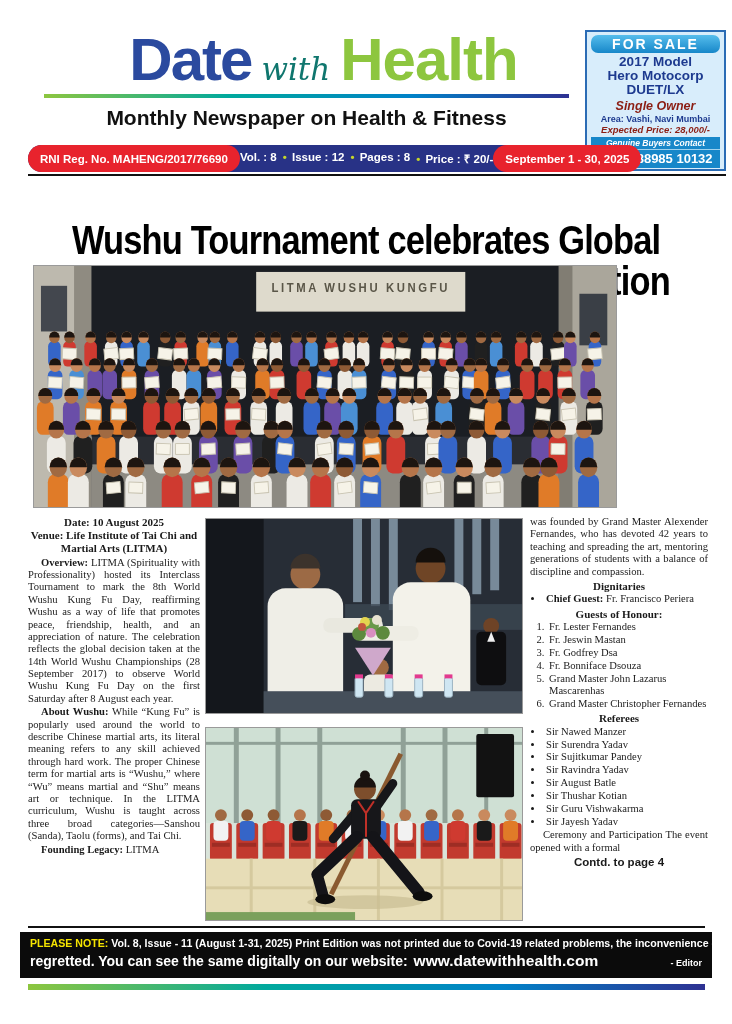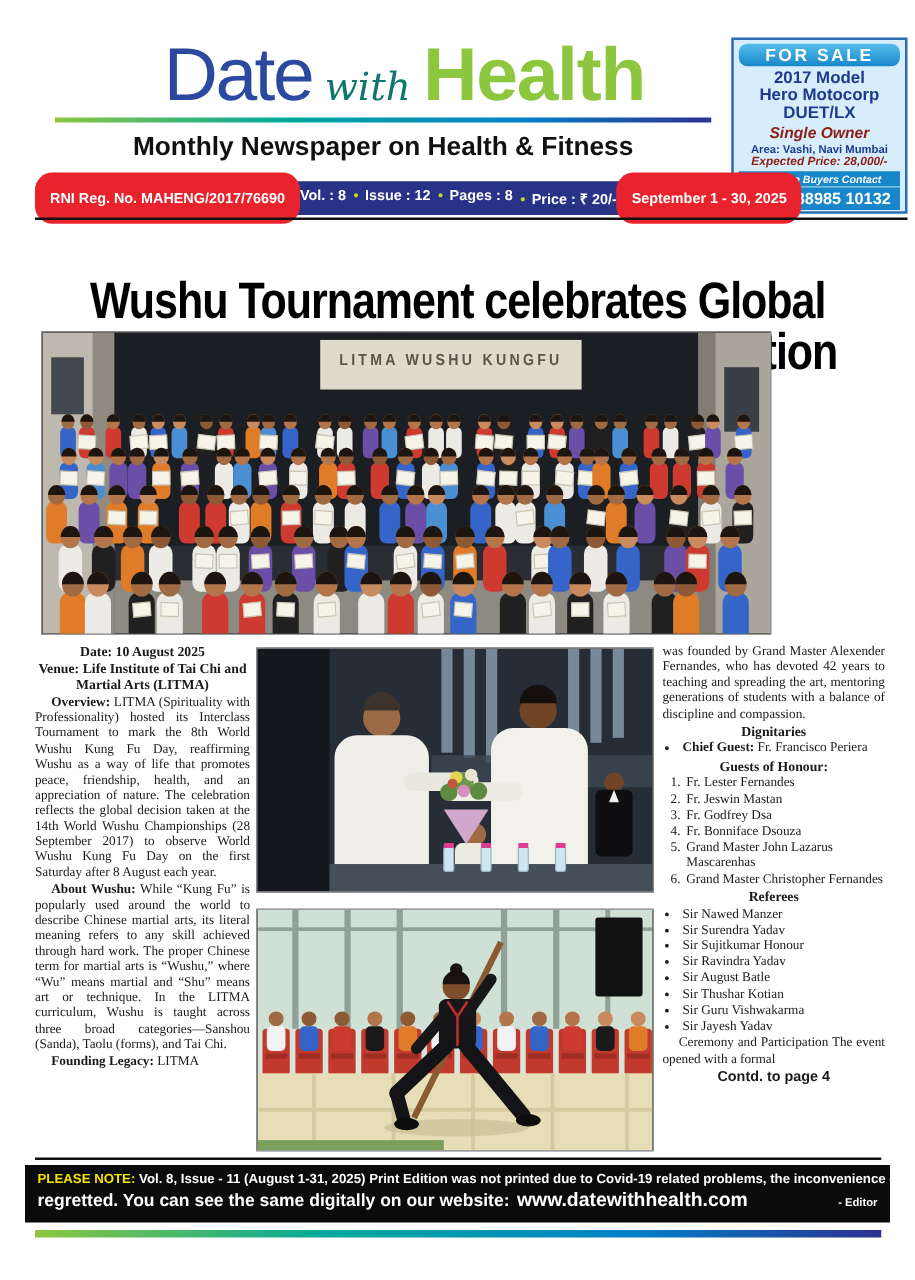--- a/index.html
+++ b/index.html
@@ -5,21 +5,21 @@
   * { margin:0; padding:0; box-sizing:border-box; }
   html,body { background:#ffffff; }
   .page {
     position:relative; width:732px; height:1024px; background:#fff;
     font-family:"Liberation Serif", serif; overflow:hidden;
   }
 
   
   .masthead { position:absolute; left:28px; top:30px; width:557px; text-align:center; }
   .logo-line { white-space:nowrap; line-height:1; }
-  .logo-date { font-family:"Liberation Sans", sans-serif; font-weight:normal; font-size:60px; color:#2b4a9f; letter-spacing:-2px;margin-left:34px; }
+  .logo-date { font-family:"Liberation Sans", sans-serif; font-weight:bold; font-size:60px; color:#2b4a9f; letter-spacing:-2px;margin-left:34px; }
   .logo-with { font-family:"DejaVu Serif", serif; font-style:italic; font-size:31px; color:#0f766e; margin:0 10px; }
   .logo-health { font-family:"Liberation Sans", sans-serif; font-weight:bold; font-size:60px; color:#8dc63f; letter-spacing:-1px; }
   .masthead-rule { height:4px; margin:4px 16px 8px 16px;
     background:linear-gradient(90deg,#8dc63f 0%,#00a99d 35%,#0082c8 70%,#2e3192 100%); }
   .tagline { font-family:"Liberation Sans", sans-serif; font-weight:bold; font-size:21px; color:#111; }
 
   
   .forsale { position:absolute; left:585px; top:30px; width:141px; height:141px;
     background:#d8edfb; border:2px solid #2b6cb5; text-align:center;
     font-family:"Liberation Sans", sans-serif; padding:2px; }
@@ -30,21 +30,21 @@
   .fs-area { color:#1d3a8f; font-weight:bold; font-size:9px; margin-top:1px; }
   .fs-price { color:#8b1d12; font-weight:bold; font-style:italic; font-size:9.5px; }
   .fs-contactblock { background:#1787c9; color:#fff; margin:2px 2px 0 2px; padding:1px 0 2px 0; }
   .fs-contact { font-style:italic; font-weight:bold; font-size:8.5px; border-bottom:1px solid #9fd2ee; padding-bottom:1px; }
   .fs-mob { font-weight:bold; font-size:13px; margin-top:1px; }
 
   
   .infobar { position:absolute; left:28px; top:145px; width:557px; height:27px;
     background:#283286; border-radius:14px; display:flex; align-items:center;
     font-family:"Liberation Sans", sans-serif; font-weight:bold; color:#fff; font-size:11.5px; }
-  .pill { background:#e8232d; border-radius:14px; height:41px; display:flex; align-items:center; padding:0 12px; white-space:nowrap; }
+  .pill { background:#e8232d; border-radius:14px; height:27px; display:flex; align-items:center; padding:0 12px; white-space:nowrap; }
   .infobar-mid { flex:1; display:flex; justify-content:center; gap:6px; white-space:nowrap; }
   .bar-item + .bar-item::before { content:"• "; color:#c6d62a; margin-right:2px; }
   .rule-black { position:absolute; left:28px; top:174px; width:698px; height:2px; background:#111; }
 
   
   .headline { position:absolute; left:0; top:176px; width:732px; text-align:center;
     font-family:"Liberation Sans", sans-serif; font-weight:bold; color:#000;margin-top:44px; }
   .headline .hl { display:inline-block; font-size:41px; line-height:1.0;
     letter-spacing:-1px; transform:scaleX(0.84); transform-origin:center; white-space:nowrap; }
 
@@ -977,21 +977,21 @@
         <li>Fr. Jeswin Mastan</li>
         <li>Fr. Godfrey Dsa</li>
         <li>Fr. Bonniface Dsouza</li>
         <li>Grand Master John Lazarus Mascarenhas</li>
         <li>Grand Master Christopher Fernandes</li>
       </ol>
     <div class="col-heading">Referees</div>
     <ul>
         <li>Sir Nawed Manzer</li>
         <li>Sir Surendra Yadav</li>
-        <li>Sir Sujitkumar Honour</li>
+        <li>Sir Sujitkumar Pandey</li>
         <li>Sir Ravindra Yadav</li>
         <li>Sir August Batle</li>
         <li>Sir Thushar Kotian</li>
         <li>Sir Guru Vishwakarma</li>
         <li>Sir Jayesh Yadav</li>
       </ul>
     <p class="para">Ceremony and Participation The event opened with a formal</p>
     <div class="contd">Contd. to page 4</div>
   </div>
 

